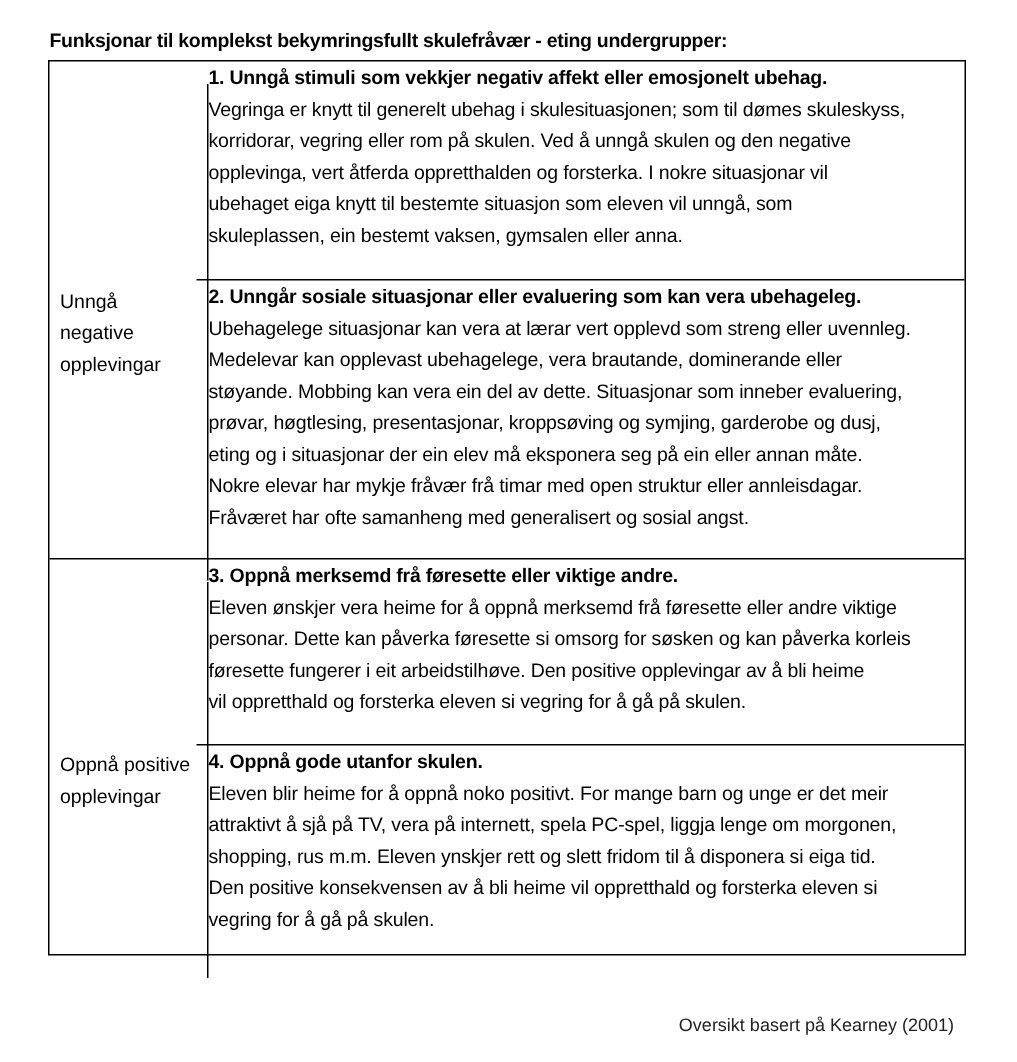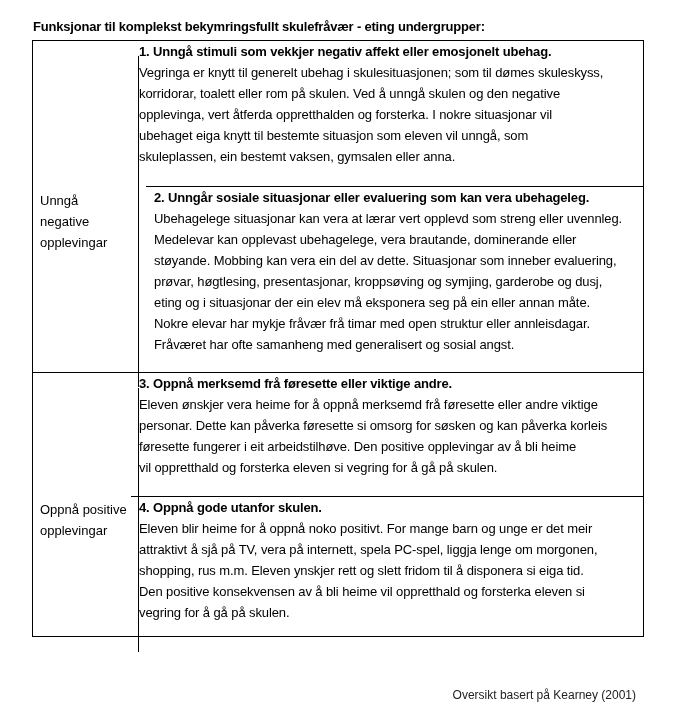--- a/index.html
+++ b/index.html
@@ -61,61 +61,60 @@
       left: 98px;
       right: 0;
       box-sizing: border-box;
       padding: 0 8px 0 8px;
       font-size: 13px;
       line-height: 21px;
     }
     .cell.top { top: 0; }
     .cell.bottom { border-top: 1px solid #000; }
     .c1 { height: 145px; padding-top: 0px; }
-    .c2 { top: 145px; height: 186px; margin-left: 15px; }
+    .c2 { top: 145px; height: 186px; }
     .c3 { height: 123px; }
     .c4 { top: 123px; height: 142px; }
     .cell-title {
       font-weight: bold;
       display: block;
       letter-spacing: -0.15px;
     }
     .cell-body {
       display: block;
       letter-spacing: -0.1px;
     }
     .source {
       position: absolute;
       right: 42px;
       top: 676px;
       font-size: 12px;
       color: #222;
       white-space: nowrap;
-      margin-top: 12px;
     }
   </style>
 </head>
 <body>
 
 <div class="page-title">Funksjonar til komplekst bekymringsfullt skulefråvær - eting undergrupper:</div>
 
 <div class="table">
 
   <div class="group group-1">
     <div class="group-label">
       <div>
         <span>Unngå</span>
         <span>negative</span>
         <span>opplevingar</span>
       </div>
     </div>
     <div class="cell top c1">
       <span class="cell-title">1. Unngå stimuli som vekkjer negativ affekt eller emosjonelt ubehag.</span>
       <span class="cell-body">Vegringa er knytt til generelt ubehag i skulesituasjonen; som til dømes skuleskyss,</span>
-      <span class="cell-body">korridorar, toalett eller rom på skulen. Ved å unngå skulen og den negative</span>
+      <span class="cell-body">korridorar, vegring eller rom på skulen. Ved å unngå skulen og den negative</span>
       <span class="cell-body">opplevinga, vert åtferda oppretthalden og forsterka. I nokre situasjonar vil</span>
       <span class="cell-body">ubehaget eiga knytt til bestemte situasjon som eleven vil unngå, som</span>
       <span class="cell-body">skuleplassen, ein bestemt vaksen, gymsalen eller anna.</span>
     </div>
     <div class="cell bottom c2">
       <span class="cell-title">2. Unngår sosiale situasjonar eller evaluering som kan vera ubehageleg.</span>
       <span class="cell-body">Ubehagelege situasjonar kan vera at lærar vert opplevd som streng eller uvennleg.</span>
       <span class="cell-body">Medelevar kan opplevast ubehagelege, vera brautande, dominerande eller</span>
       <span class="cell-body">støyande. Mobbing kan vera ein del av dette. Situasjonar som inneber evaluering,</span>
       <span class="cell-body">prøvar, høgtlesing, presentasjonar, kroppsøving og symjing, garderobe og dusj,</span>

